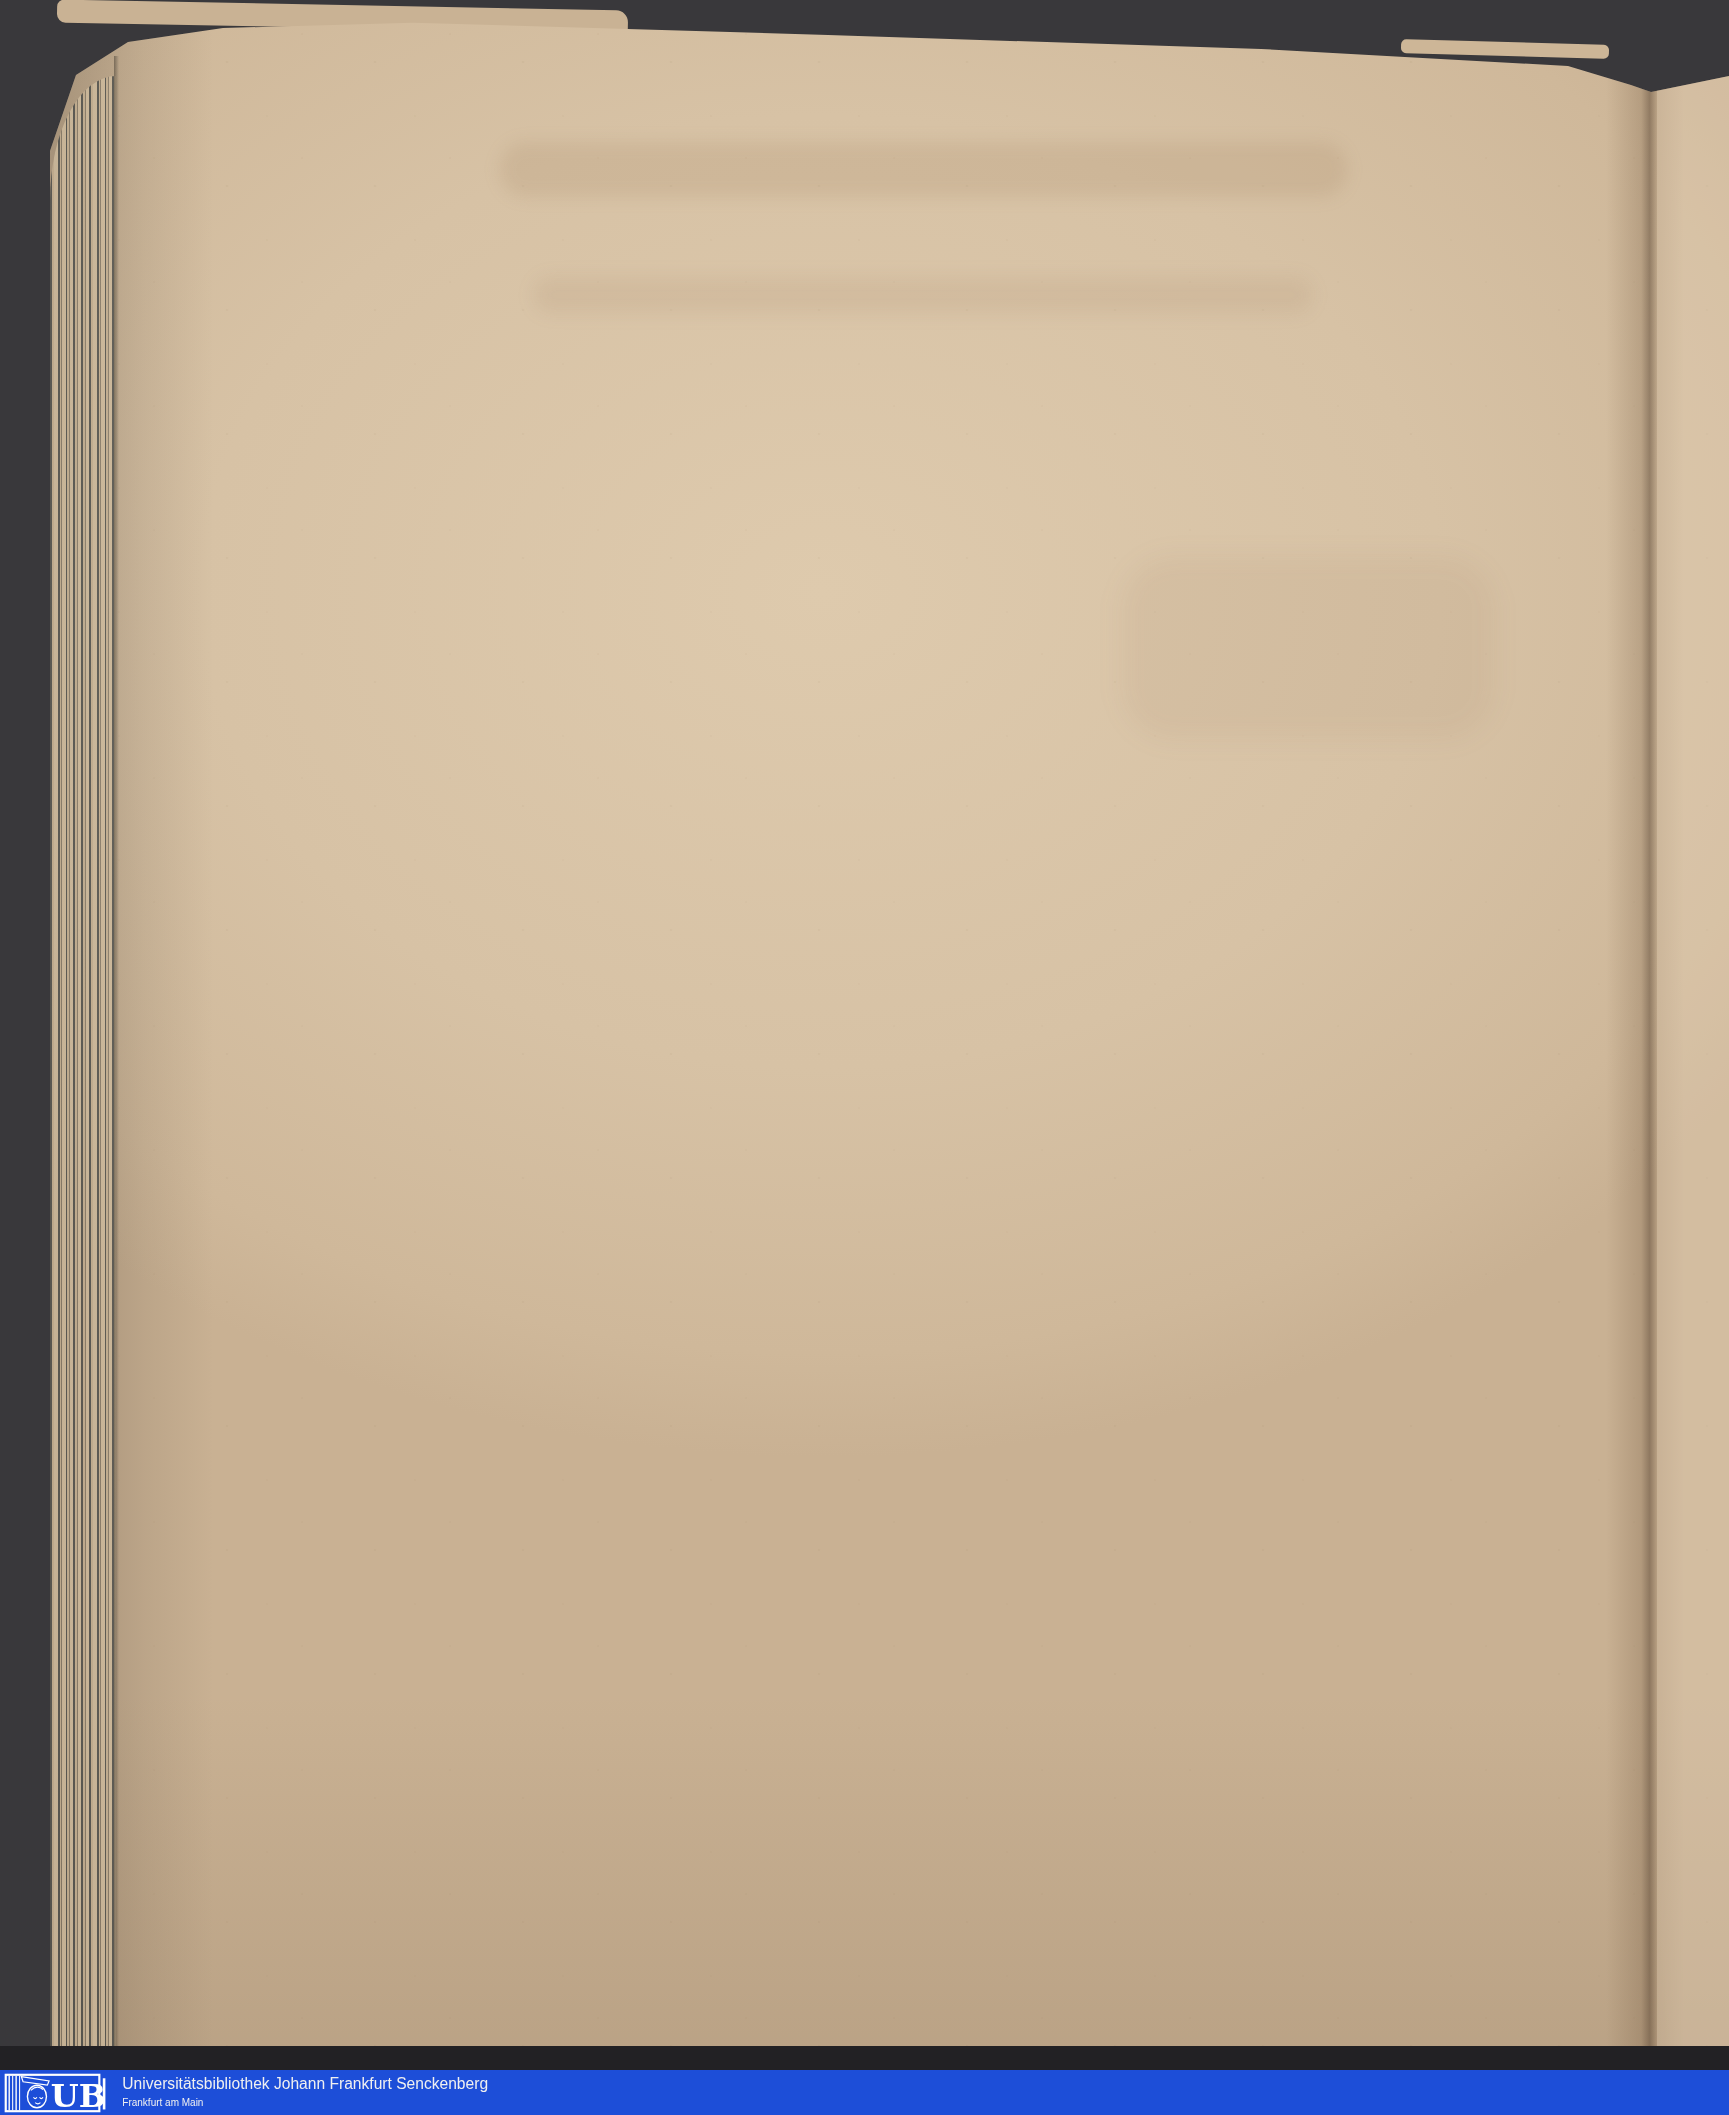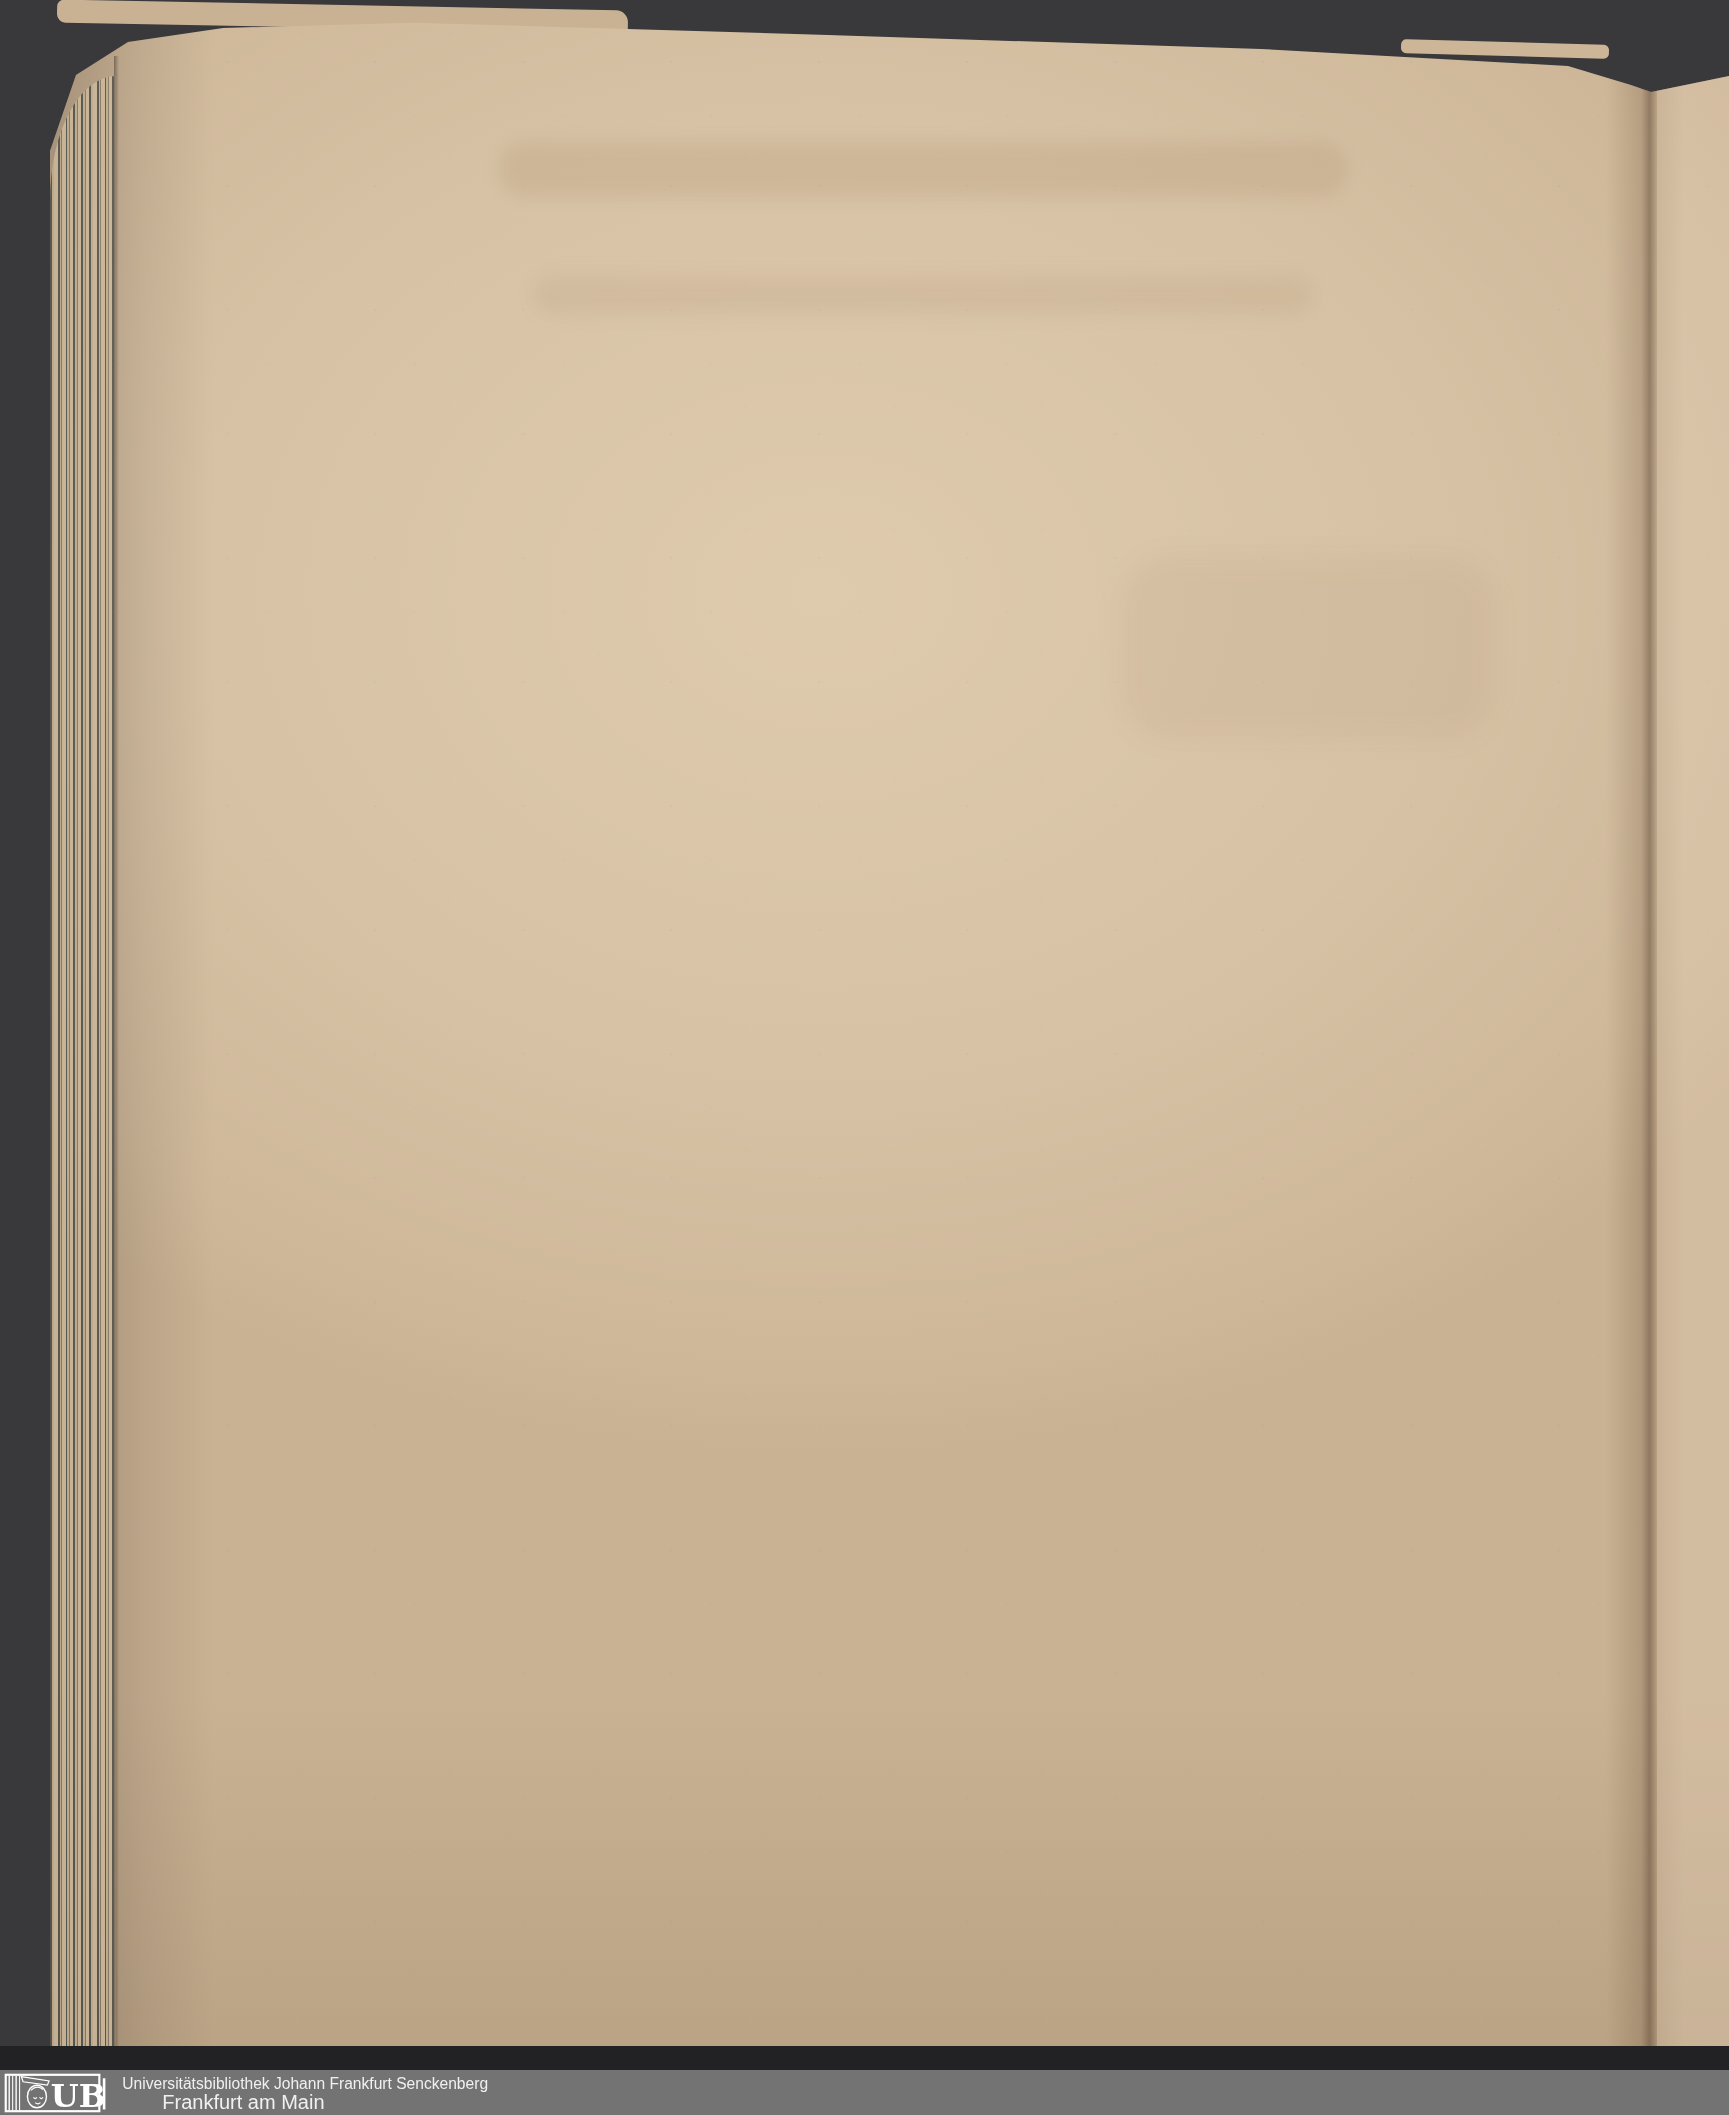--- a/index.html
+++ b/index.html
@@ -77,25 +77,25 @@
   .ind-p1{padding-left:91px;}
   .ind-rx{padding-left:52px;}
   .ind-cont{padding-left:82px;}
   .ind-catch{width:968px;text-align:right;padding-top:5.2px;}
   .seg-r{}
   .seg-i{font-style:italic;font-size:33px;}
   .seg-sc{font-variant:small-caps;letter-spacing:2.2px;font-size:33px;}
   .seg-rx{font-style:normal;margin-right:17.3px;font-size:35px;}
   
   .bottom-gap{position:absolute;left:0;right:0;top:2046px;height:24px;background:#222124;z-index:2;}
-  .footer-bar{position:absolute;left:0;right:0;top:2070px;height:45px;background:#737373;z-index:5;
+  .footer-bar{position:absolute;left:0;right:0;top:2070px;height:45px;background:#1d4ed8;z-index:5;
        display:flex;align-items:center;font-family:"Liberation Sans","DejaVu Sans",sans-serif;}
   .ub-logo{margin-left:4.3px;flex:0 0 auto;}
   .footer-text{margin-left:14px;color:#f0f0f0;font-size:15.6px;line-height:19px;}
-  .footer-text .l2{font-size:20px;margin-left:40px;}
+  .footer-text .l2{font-size:10px;}
 </style>
 </head>
 <body>
 
 <div class="scene">
 
   <div class="leaf-sliver"></div>
 
   <div class="page">
     <div class="page-shade"></div>

